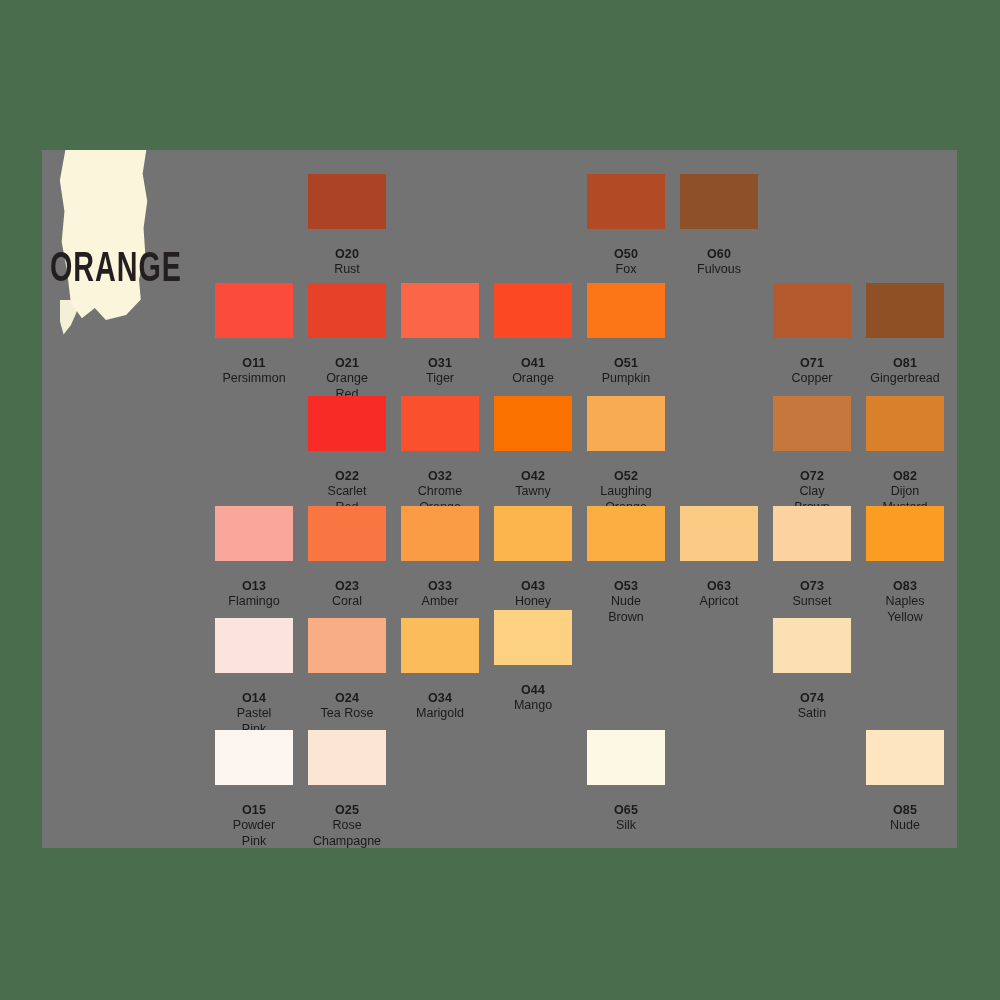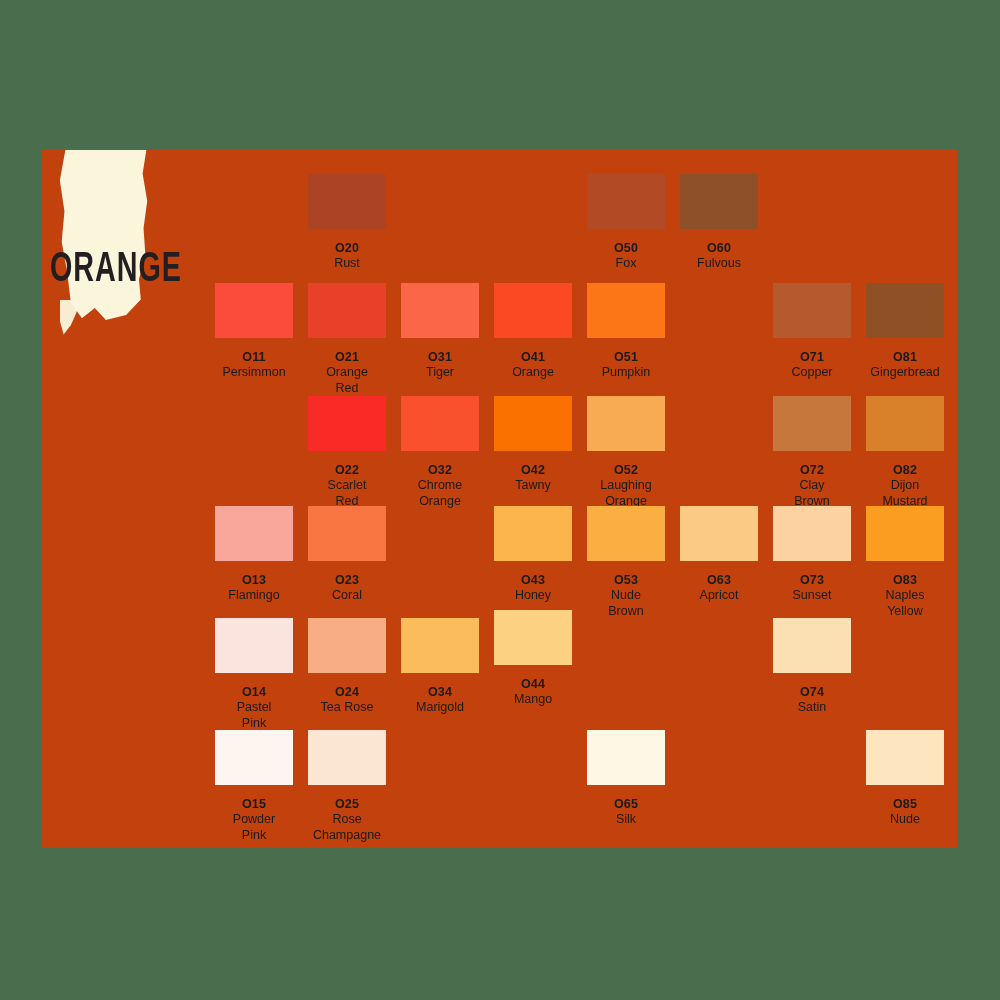--- a/index.html
+++ b/index.html
@@ -11,21 +11,21 @@
   body {
     background: #4a6d4e;
     font-family: "Liberation Sans", sans-serif;
   }
   #page {
     position: absolute;
     left: 42px;
     top: 150px;
     width: 915px;
     height: 698px;
-    background: #c2410c;
+    background: #737373;
     overflow: hidden;
   }
   
   #brush {
     position: absolute;
     left: 16px;
     top: 0px;
     width: 92px;
     height: 170px;
     background: #fbf5dc;
@@ -69,21 +69,21 @@
     position: absolute;
     width: 78px;
     text-align: center;
   }
   .swatch {
     width: 78px;
     height: 55px;
     display: block;
   }
   .code {
-    margin-top: 12px;
+    margin-top: 18px;
     font-size: 12.5px;
     font-weight: 700;
     color: #1b1b1b;
     line-height: 15px;
     letter-spacing: 0.2px;
   }
   .nm {
     font-size: 12.5px;
     font-weight: 400;
     color: #1b1b1b;
@@ -191,20 +191,25 @@
       <div class="cell" style="left: 173px; top: 356px;">
         <div class="swatch" style="background: rgb(249, 166, 155); width: 78px; height: 55px;"></div>
         <div class="code">O13</div>
         <div class="nm">Flamingo</div>
       </div>
       <div class="cell" style="left: 266px; top: 356px;">
         <div class="swatch" style="background: rgb(249, 117, 66); width: 78px; height: 55px;"></div>
         <div class="code">O23</div>
         <div class="nm">Coral</div>
       </div>
+      <div class="cell" style="left: 359px; top: 356px;">
+        <div class="swatch" style="background: rgb(250, 155, 69); width: 78px; height: 55px;"></div>
+        <div class="code">O33</div>
+        <div class="nm">Amber</div>
+      </div>
       <div class="cell" style="left: 452px; top: 356px;">
         <div class="swatch" style="background: rgb(252, 180, 76); width: 78px; height: 55px;"></div>
         <div class="code">O43</div>
         <div class="nm">Honey</div>
       </div>
       <div class="cell" style="left: 545px; top: 356px;">
         <div class="swatch" style="background: rgb(251, 175, 67); width: 78px; height: 55px;"></div>
         <div class="code">O53</div>
         <div class="nm">Nude
 Brown</div>

